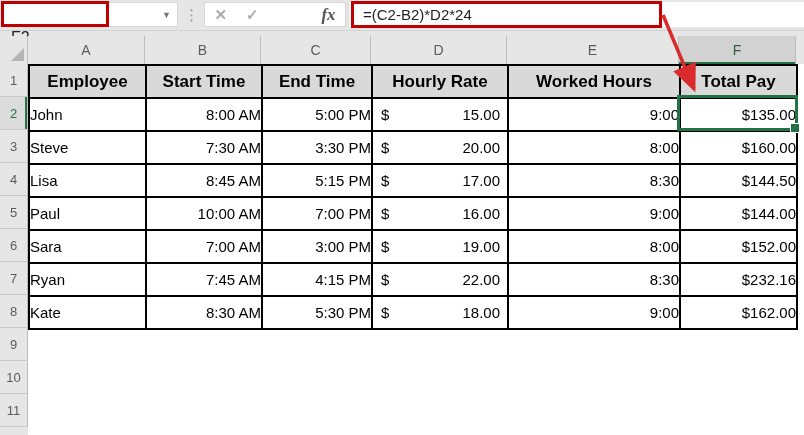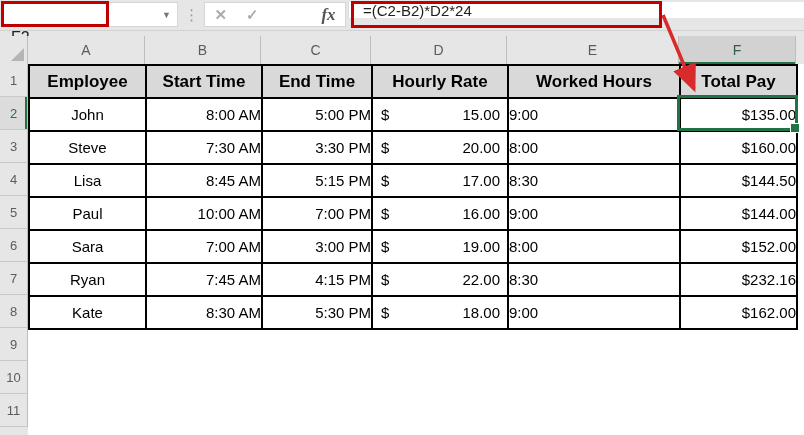--- a/index.html
+++ b/index.html
@@ -8,21 +8,21 @@
 
   
   .topbar{position:absolute;left:0;top:0;width:804px;height:30px;background:#E6E6E6;border-bottom:1px solid #d2d2d2;}
   .namebox{position:absolute;left:2px;top:2px;width:176px;height:25px;background:#fff;border:1px solid #d6d6d6;box-sizing:border-box;display:flex;align-items:center;}
   .namebox .ref{padding-left:8px;font-size:16px;color:#222;margin-top:47px;}
   .namebox .caret{position:absolute;right:6px;top:50%;transform:translateY(-50%);font-size:9px;color:#777;}
   .dots-sep{position:absolute;left:184px;top:2px;height:25px;display:flex;align-items:center;color:#9a9a9a;font-size:15px;letter-spacing:0;}
   .fbar-buttons{position:absolute;left:204px;top:2px;width:142px;height:25px;background:#fff;border:1px solid #d6d6d6;box-sizing:border-box;display:flex;align-items:center;justify-content:space-around;}
   .fbar-buttons .icon-x,.fbar-buttons .icon-check{color:#ababab;font-size:15px;font-weight:bold;}
   .fbar-buttons .icon-fx{font-family:"Liberation Serif", serif;font-style:italic;font-size:17px;color:#555;font-weight:bold;margin-left:44px;}
-  .formula-box{position:absolute;left:348px;top:2px;width:456px;height:16px;background:#fff;border-left:1px solid #dcdcdc;box-sizing:border-box;display:flex;align-items:center;}
+  .formula-box{position:absolute;left:348px;top:2px;width:456px;height:25px;background:#fff;border-left:1px solid #dcdcdc;box-sizing:border-box;display:flex;align-items:center;}
   .formula-box .formula-text{padding-left:14px;font-size:15px;color:#1f1f1f;white-space:pre;}
 
   
   .red-rect{position:absolute;border:3px solid #C00000;box-sizing:border-box;background:transparent;z-index:30;}
   .rect-namebox{left:1px;top:1px;width:108px;height:26px;}
   .rect-formula{left:351px;top:1px;width:311px;height:27px;}
   .arrow-svg{position:absolute;left:0;top:0;width:804px;height:435px;z-index:31;pointer-events:none;}
 
   
   .col-strip{position:absolute;left:0;top:36px;width:804px;height:28px;display:flex;background:#E6E6E6;}
@@ -36,23 +36,23 @@
   .grid-bg{position:absolute;left:28px;top:64px;width:776px;height:371px;background:#fff;}
   .row-gutter{position:absolute;left:0;top:64px;width:28px;height:371px;background:#E6E6E6;}
   .row-num{width:28px;box-sizing:border-box;text-align:center;font-size:13px;color:#5c5c5c;border-right:1px solid #bdbdbd;border-bottom:1px solid #c9c9c9;display:flex;align-items:center;justify-content:center;}
   .row-num.selected{color:#217346;background:#DCDCDC;box-shadow:inset -2px 0 0 #217346;}
 
   
   table.sheet{position:absolute;left:28px;top:64px;border-collapse:collapse;table-layout:fixed;width:768px;}
   table.sheet th, table.sheet td{border:2px solid #000;padding:0;overflow:hidden;white-space:nowrap;box-sizing:border-box;}
   table.sheet th{height:33px;background:#D9D9D9;font-size:17px;font-weight:bold;color:#000;text-align:center;}
   table.sheet td{height:33px;font-size:15px;color:#000;background:#fff;}
-  td.c-name{text-align:center;padding-left:5px;margin-top:44px;}
+  td.c-name{text-align:left;padding-left:5px;margin-top:44px;}
   td.c-time{text-align:right;padding-right:7px;}
-  td.c-hours{text-align:left;padding-right:6px;}
+  td.c-hours{text-align:right;padding-right:6px;}
   td.c-pay{text-align:right;padding-right:6px;}
   td.c-rate .rate-wrap{display:flex;justify-content:space-between;align-items:center;padding-left:8px;padding-right:7px;}
 
   
   .sel-overlay{position:absolute;left:677px;top:95px;width:121px;height:36px;border:3px solid #217346;box-sizing:border-box;z-index:20;pointer-events:none;}
   .sel-overlay .fill-handle{position:absolute;right:-5px;bottom:-5px;width:8px;height:8px;background:#217346;border:1px solid #fff;box-sizing:content-box;}
 </style>
 </head>
 <body>
 

